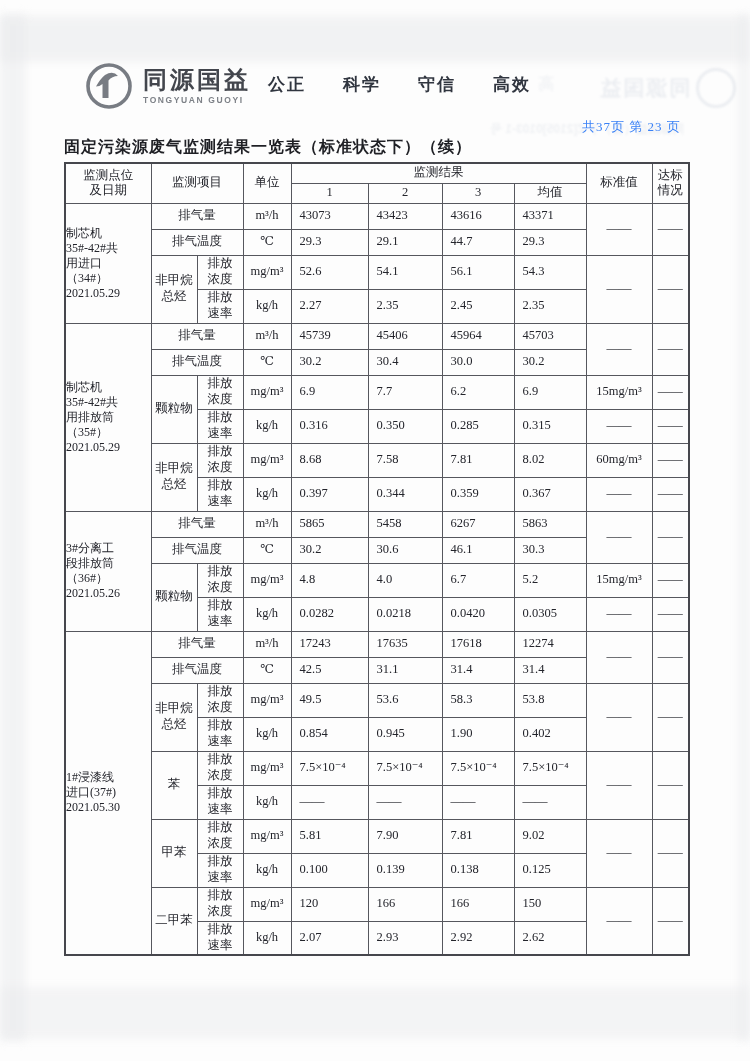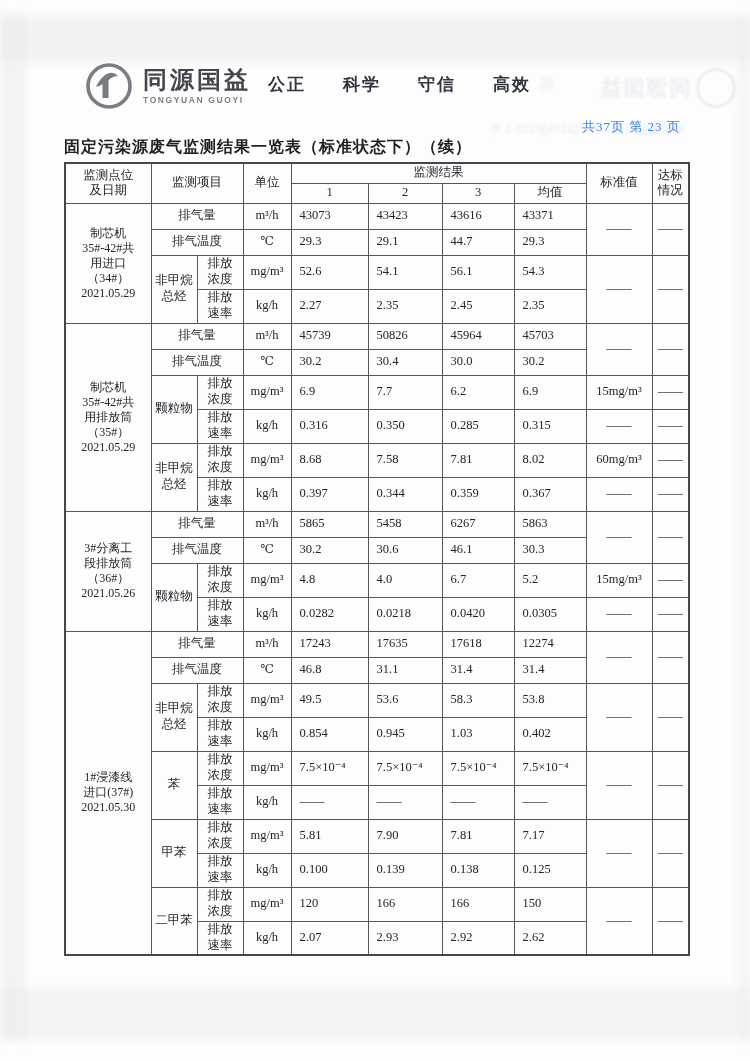--- a/index.html
+++ b/index.html
@@ -39,21 +39,21 @@
   #table-wrap{position:absolute;left:64px;top:162px;width:624px;}
   table{border-collapse:collapse;width:100%;table-layout:fixed;border:2px solid #46474d;}
   td{border:1px solid #56575e;font-size:12.5px;color:#23242b;padding:0;line-height:1.25;
      overflow:hidden;vertical-align:middle;}
   .rh{height:20px;}
   .r26{height:26px;}
   .r34{height:34px;}
   .c{text-align:center;}
   .v{text-align:left;padding-left:8px;}
   .pre{white-space:pre-line;}
-  .site{text-align:center;font-size:12px;}
+  .site{font-size:12px;}
   .hd{text-align:center;font-size:12.5px;}
 </style>
 </head>
 <body>
 
 <div id="page">
 
   <div id="band-top" class="scan-band"></div>
   <div id="band-bottom" class="scan-band"></div>
   <div id="edge-left" class="scan-band"></div>
@@ -168,21 +168,21 @@
 
       <tr class="r26">
         <td class="site pre" rowspan="6">制芯机
 35#-42#共
 用排放筒
 （35#）
 2021.05.29</td>
         <td class="c" colspan="2">排气量</td>
         <td class="c">m³/h</td>
         <td class="v">45739</td>
-        <td class="v">50826</td>
+        <td class="v">45406</td>
         <td class="v">45964</td>
         <td class="v">45703</td>
         <td class="c" rowspan="2">——</td>
         <td class="c" rowspan="2">——</td>
       </tr>
       <tr class="r26">
         <td class="c" colspan="2">排气温度</td>
         <td class="c">℃</td>
         <td class="v">30.2</td>
         <td class="v">30.4</td>
@@ -292,21 +292,21 @@
         <td class="v">17243</td>
         <td class="v">17635</td>
         <td class="v">17618</td>
         <td class="v">12274</td>
         <td class="c" rowspan="2">——</td>
         <td class="c" rowspan="2">——</td>
       </tr>
       <tr class="r26">
         <td class="c" colspan="2">排气温度</td>
         <td class="c">℃</td>
-        <td class="v">46.8</td>
+        <td class="v">42.5</td>
         <td class="v">31.1</td>
         <td class="v">31.4</td>
         <td class="v">31.4</td>
       </tr>
       <tr class="r34">
         <td class="c pre" rowspan="2">非甲烷
 总烃</td>
         <td class="c pre">排放
 浓度</td>
         <td class="c">mg/m³</td>
@@ -316,21 +316,21 @@
         <td class="v">53.8</td>
         <td class="c" rowspan="2">——</td>
         <td class="c" rowspan="2">——</td>
       </tr>
       <tr class="r34">
         <td class="c pre">排放
 速率</td>
         <td class="c">kg/h</td>
         <td class="v">0.854</td>
         <td class="v">0.945</td>
-        <td class="v">1.03</td>
+        <td class="v">1.90</td>
         <td class="v">0.402</td>
       </tr>
       <tr class="r34">
         <td class="c" rowspan="2">苯</td>
         <td class="c pre">排放
 浓度</td>
         <td class="c">mg/m³</td>
         <td class="v">7.5×10⁻⁴</td>
         <td class="v">7.5×10⁻⁴</td>
         <td class="v">7.5×10⁻⁴</td>
@@ -348,21 +348,21 @@
         <td class="v">——</td>
       </tr>
       <tr class="r34">
         <td class="c" rowspan="2">甲苯</td>
         <td class="c pre">排放
 浓度</td>
         <td class="c">mg/m³</td>
         <td class="v">5.81</td>
         <td class="v">7.90</td>
         <td class="v">7.81</td>
-        <td class="v">7.17</td>
+        <td class="v">9.02</td>
         <td class="c" rowspan="2">——</td>
         <td class="c" rowspan="2">——</td>
       </tr>
       <tr class="r34">
         <td class="c pre">排放
 速率</td>
         <td class="c">kg/h</td>
         <td class="v">0.100</td>
         <td class="v">0.139</td>
         <td class="v">0.138</td>

